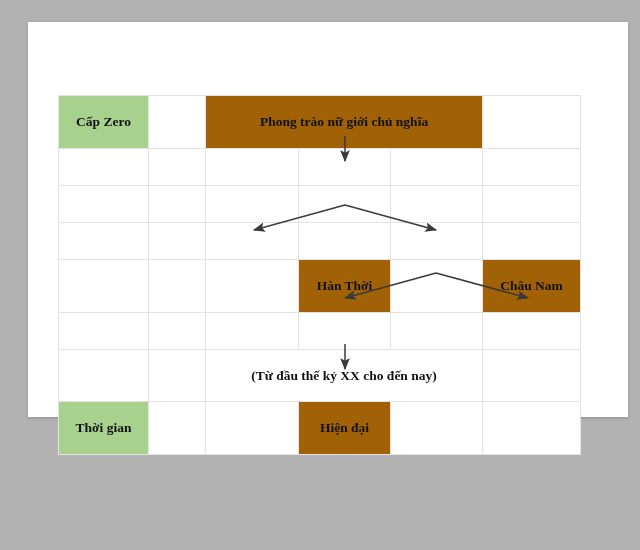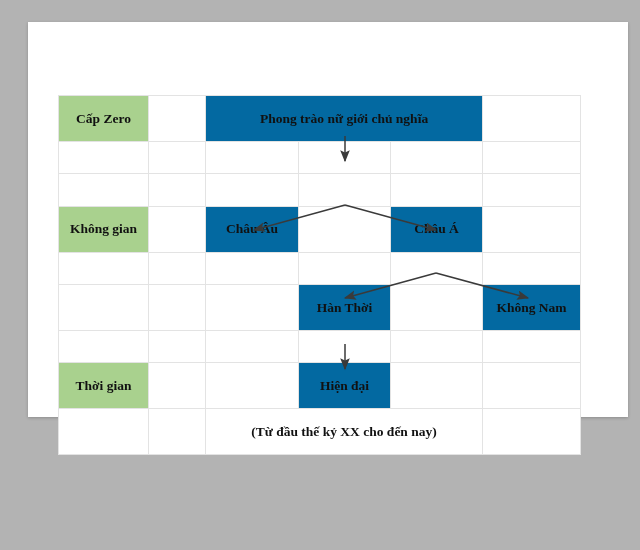--- a/index.html
+++ b/index.html
@@ -41,21 +41,21 @@
     padding: 0;
     text-align: center;
     vertical-align: middle;
     font-size: 13.5px;
     font-weight: bold;
     color: #111111;
     line-height: 1.15;
     white-space: nowrap;
   }
   td.green { background: #a9d18e; }
-  td.blue  { background: #0369a1; }
+  td.blue  { background: #a16207; }
   td.plain { background: #ffffff; }
   td.tall  { height: 40px; }
   td.short { height: 28px; }
   #arrows {
     position: absolute;
     left: 0;
     top: 0;
     width: 522px;
     height: 360px;
     pointer-events: none;
@@ -98,69 +98,61 @@
 
         <tr>
           <td class="plain short"></td>
           <td class="plain short"></td>
           <td class="plain short"></td>
           <td class="plain short"></td>
           <td class="plain short"></td>
           <td class="plain short"></td>
         </tr>
 
-        <tr>
-          <td class="green tall">Không gian</td>
-          <td class="plain tall"></td>
-          <td class="blue tall">Châu Âu</td>
-          <td class="plain tall"></td>
-          <td class="blue tall">Châu Á</td>
-          <td class="plain tall"></td>
-        </tr>
 
         <tr>
           <td class="plain short"></td>
           <td class="plain short"></td>
           <td class="plain short"></td>
           <td class="plain short"></td>
           <td class="plain short"></td>
           <td class="plain short"></td>
         </tr>
 
         <tr>
           <td class="plain tall"></td>
           <td class="plain tall"></td>
           <td class="plain tall"></td>
           <td class="blue tall">Hàn Thời</td>
           <td class="plain tall"></td>
-          <td class="blue tall">Không Nam</td>
+          <td class="blue tall">Châu Nam</td>
         </tr>
 
         <tr>
           <td class="plain short"></td>
           <td class="plain short"></td>
           <td class="plain short"></td>
           <td class="plain short"></td>
           <td class="plain short"></td>
           <td class="plain short"></td>
         </tr>
 
         <tr>
+          <td class="plain tall"></td>
+          <td class="plain tall"></td>
+          <td class="plain tall" colspan="3">(Từ đầu thế kỷ XX cho đến nay)</td>
+          <td class="plain tall"></td>
+        </tr>
+
+        <tr>
           <td class="green tall">Thời gian</td>
           <td class="plain tall"></td>
           <td class="plain tall"></td>
           <td class="blue tall">Hiện đại</td>
           <td class="plain tall"></td>
-          <td class="plain tall"></td>
-        </tr>
-
-        <tr>
-          <td class="plain tall"></td>
-          <td class="plain tall"></td>
-          <td class="plain tall" colspan="3">(Từ đầu thế kỷ XX cho đến nay)</td>
           <td class="plain tall"></td>
         </tr>
 
       </tbody>
     </table>
 
     <svg id="arrows" viewBox="0 0 522 360">
       <defs>
         <marker id="ah" markerWidth="9" markerHeight="9" refX="7.2" refY="3.2" orient="auto" markerUnits="strokeWidth">
           <path d="M0,0 L8,3.2 L0,6.4 L1.6,3.2 z" fill="#3a3a3a"></path>

